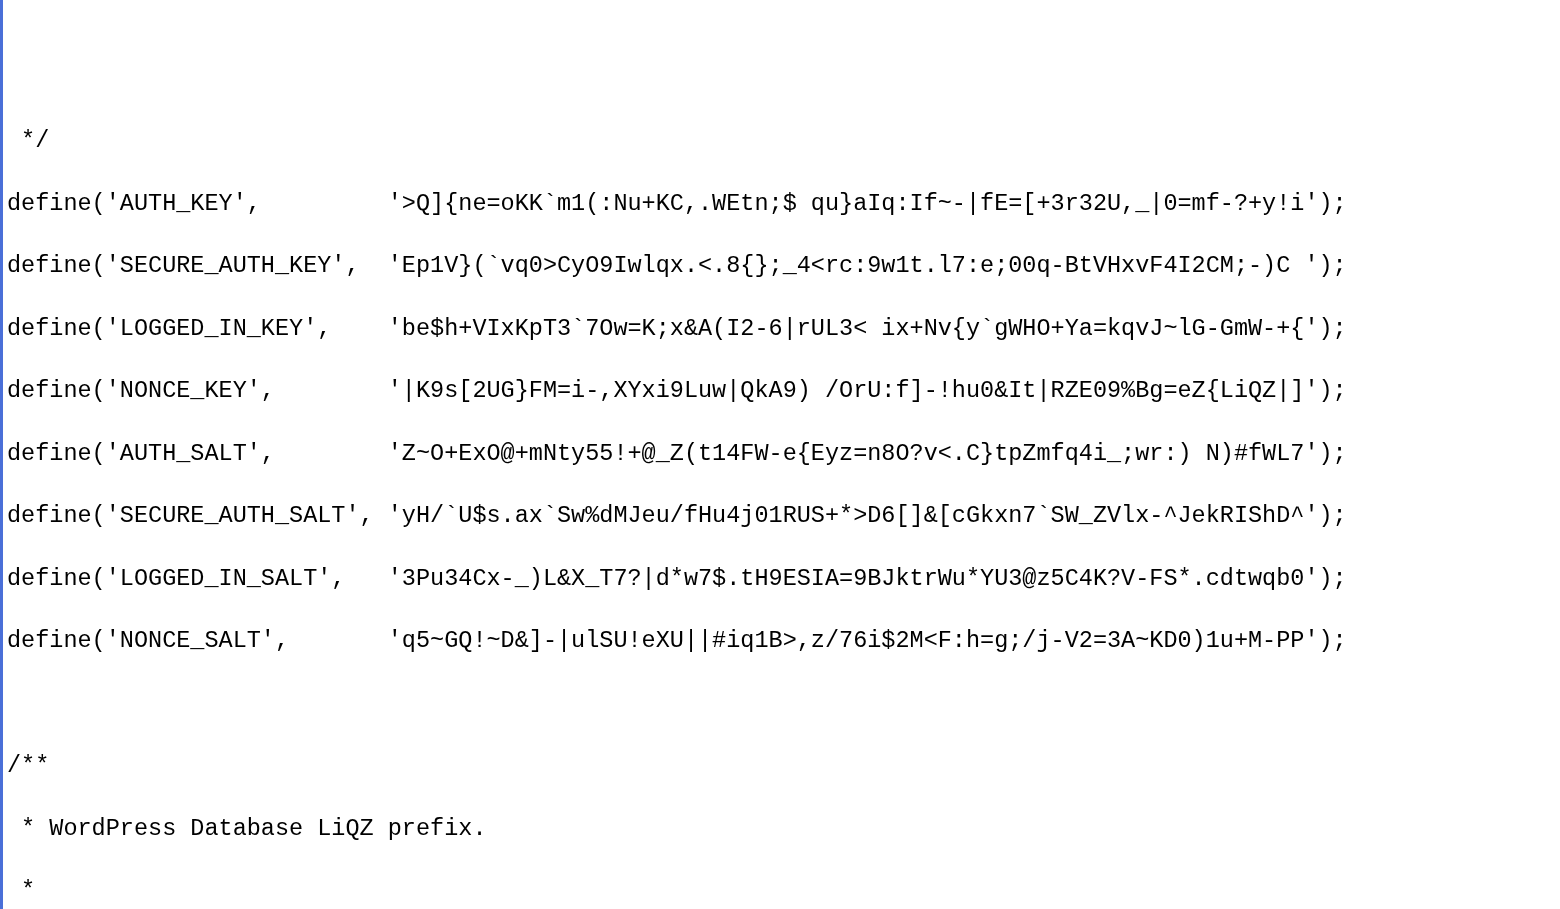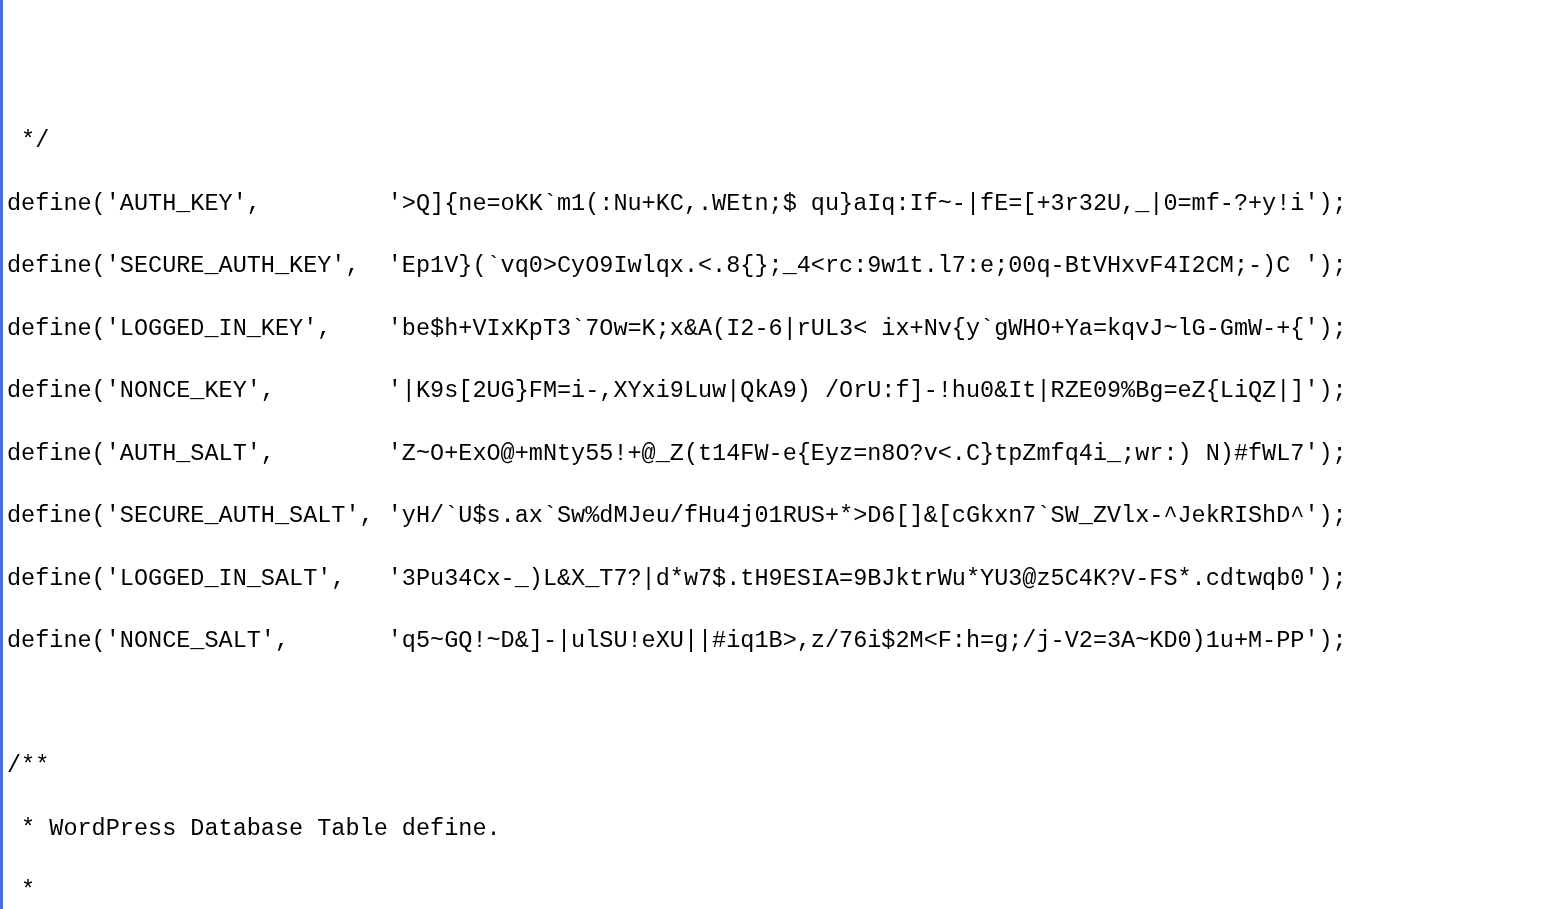--- a/index.html
+++ b/index.html
@@ -32,21 +32,21 @@
 <div class="line">define('AUTH_KEY',         '&gt;Q]{ne=oKK`m1(:Nu+KC,.WEtn;$ qu}aIq:If~-|fE=[+3r32U,_|0=mf-?+y!i');</div>
 <div class="line">define('SECURE_AUTH_KEY',  'Ep1V}(`vq0&gt;CyO9Iwlqx.&lt;.8{};_4&lt;rc:9w1t.l7:e;00q-BtVHxvF4I2CM;-)C ');</div>
 <div class="line">define('LOGGED_IN_KEY',    'be$h+VIxKpT3`7Ow=K;x&amp;A(I2-6|rUL3&lt; ix+Nv{y`gWHO+Ya=kqvJ~lG-GmW-+{');</div>
 <div class="line">define('NONCE_KEY',        '|K9s[2UG}FM=i-,XYxi9Luw|QkA9) /OrU:f]-!hu0&amp;It|RZE09%Bg=eZ{LiQZ|]');</div>
 <div class="line">define('AUTH_SALT',        'Z~O+ExO@+mNty55!+@_Z(t14FW-e{Eyz=n8O?v&lt;.C}tpZmfq4i_;wr:) N)#fWL7');</div>
 <div class="line">define('SECURE_AUTH_SALT', 'yH/`U$s.ax`Sw%dMJeu/fHu4j01RUS+*&gt;D6[]&amp;[cGkxn7`SW_ZVlx-^JekRIShD^');</div>
 <div class="line">define('LOGGED_IN_SALT',   '3Pu34Cx-_)L&amp;X_T7?|d*w7$.tH9ESIA=9BJktrWu*YU3@z5C4K?V-FS*.cdtwqb0');</div>
 <div class="line">define('NONCE_SALT',       'q5~GQ!~D&amp;]-|ulSU!eXU||#iq1B&gt;,z/76i$2M&lt;F:h=g;/j-V2=3A~KD0)1u+M-PP');</div>
 <div class="line"> </div>
 <div class="line">/**</div>
-<div class="line"> * WordPress Database Table define.</div>
+<div class="line"> * WordPress Database LiQZ prefix.</div>
 <div class="line"> *</div>
 
 
 
 
 
 
 
 
 

